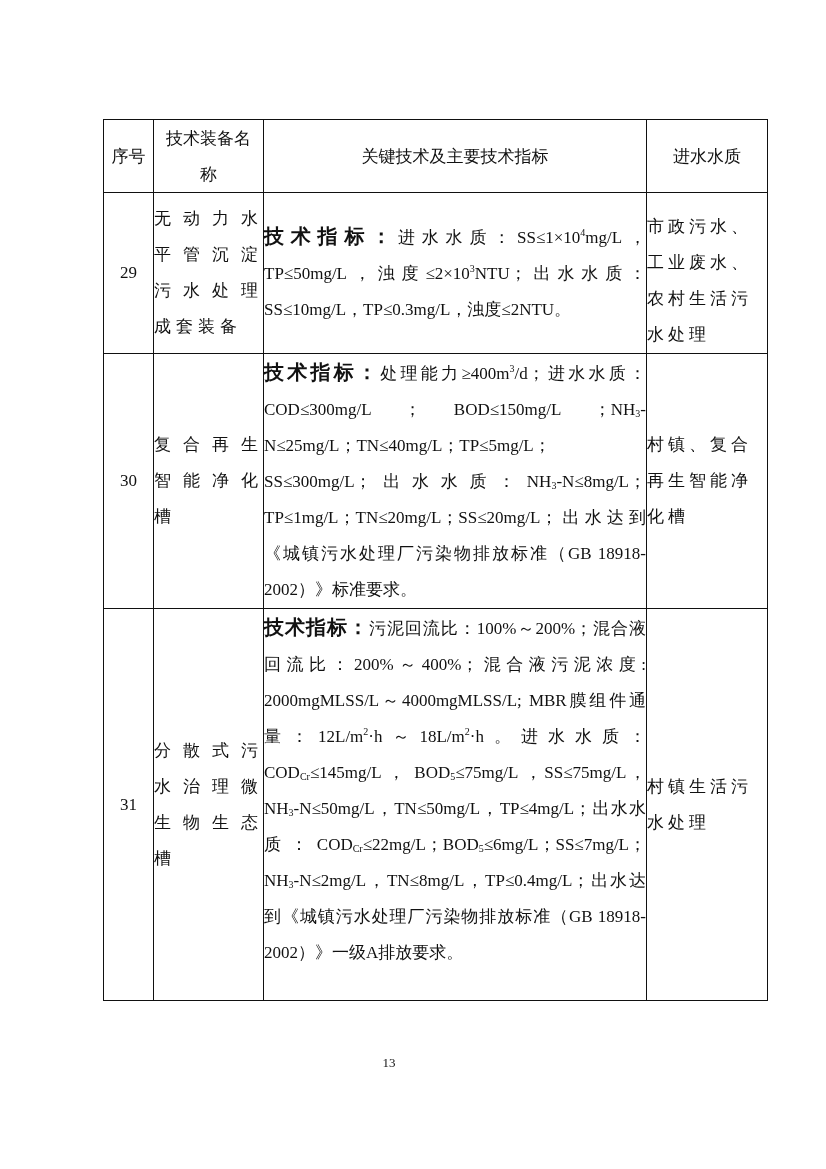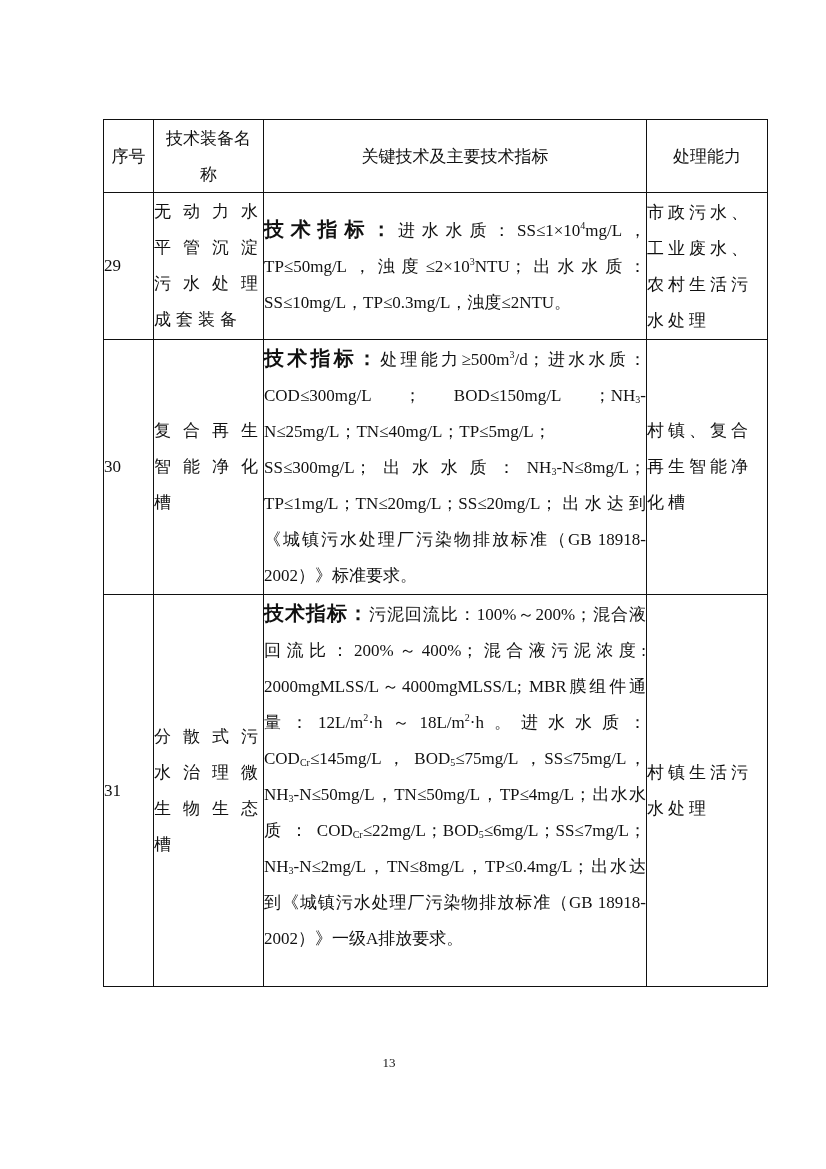--- a/index.html
+++ b/index.html
@@ -6,28 +6,28 @@
   body { width: 826px; height: 1169px; position: relative; overflow: hidden;
          font-family: "Liberation Serif", "DejaVu Serif", serif; color: #111; }
   .page { position: absolute; left: 0; top: 0; width: 826px; height: 1169px; }
   table.spec { position: absolute; left: 103px; top: 119px; border-collapse: collapse;
                table-layout: fixed; width: 664px; }
   table.spec td, table.spec th { border: 1.3px solid #111; padding: 0; vertical-align: middle;
                font-size: 17px; line-height: 36px; font-weight: normal; }
   col.c1 { width: 50px; } col.c2 { width: 110px; } col.c3 { width: 383px; } col.c4 { width: 121px; }
   .hdr th { height: 70px; line-height: 35px; text-align: center; font-family: "DejaVu Sans", "Liberation Sans", sans-serif; font-size: 16px; }
   .hdr th.num, .hdr th.name { padding: 0 6px; }
-  td.num { text-align: left; }
+  td.num { text-align: center; }
   td.name { padding: 0 8px 0 9px; letter-spacing: 5px; text-align: justify; }
   td.desc { padding: 0 8px 0 8px; text-align: justify; text-align-last: left; }
   td.scope { padding: 0 6px 0 9px; letter-spacing: 4px; }
   .r29 td { height: 143px; }
   .r30 td { height: 249px; }
   .r31 td { height: 391px; }
-  td.scope.top { vertical-align: top; padding-top: 2px; }
+  td.scope.top { vertical-align: top; padding-top: 16px; }
   td.desc.top { vertical-align: top; padding-top: 0; }
   .bold { font-weight: bold; font-family: "DejaVu Sans", sans-serif; font-size: 20px; }
   sup { font-size: 10px; line-height: 0; vertical-align: 7px; }
   sub { font-size: 10px; line-height: 0; vertical-align: -2px; }
   .page-num { position: absolute; left: 0; width: 778px; top: 1055px; text-align: center;
               font-size: 13px; }
 </style>
 </head>
 <body>
 
@@ -37,34 +37,34 @@
         <col class="c1">
         <col class="c2">
         <col class="c3">
         <col class="c4">
       </colgroup>
     <tbody>
         <tr class="hdr">
       <th class="num">序号</th>
       <th class="name">技术装备名称</th>
       <th>关键技术及主要技术指标</th>
-      <th>处理能力</th>
+      <th>进水水质</th>
     </tr>
 
     <tr class="r29">
       <td class="num">29</td>
       <td class="name">无动力水平管沉淀污水处理成套装备</td>
       <td class="desc"><span class="bold">技术指标：</span><span>进水水质：SS≤1×10</span><sup>4</sup><span>mg/L，TP≤50mg/L，浊度≤2×10</span><sup>3</sup><span>NTU；出水水质：SS≤10mg/L，TP≤0.3mg/L，浊度≤2NTU。</span></td>
       <td class="scope top">市政污水、工业废水、农村生活污水处理</td>
     </tr>
 
     <tr class="r30">
       <td class="num">30</td>
       <td class="name">复合再生智能净化槽</td>
-      <td class="desc top"><span class="bold">技术指标：</span><span>处理能力≥500m</span><sup>3</sup><span>/d；进水水质：COD≤300mg/L ； BOD≤150mg/L ；NH</span><sub>3</sub><span>-N≤25mg/L；TN≤40mg/L；TP≤5mg/L；SS≤300mg/L；出水水质：NH</span><sub>3</sub><span>-N≤8mg/L；TP≤1mg/L；TN≤20mg/L；SS≤20mg/L；出水达到《城镇污水处理厂污染物排放标准（GB 18918-2002）》标准要求。</span></td>
+      <td class="desc top"><span class="bold">技术指标：</span><span>处理能力≥400m</span><sup>3</sup><span>/d；进水水质：COD≤300mg/L ； BOD≤150mg/L ；NH</span><sub>3</sub><span>-N≤25mg/L；TN≤40mg/L；TP≤5mg/L；SS≤300mg/L；出水水质：NH</span><sub>3</sub><span>-N≤8mg/L；TP≤1mg/L；TN≤20mg/L；SS≤20mg/L；出水达到《城镇污水处理厂污染物排放标准（GB 18918-2002）》标准要求。</span></td>
       <td class="scope">村镇、复合再生智能净化槽</td>
     </tr>
 
     <tr class="r31">
       <td class="num">31</td>
       <td class="name">分散式污水治理微生物生态槽</td>
       <td class="desc top"><span class="bold">技术指标：</span><span>污泥回流比：100%～200%；混合液回流比：200%～400%；混合液污泥浓度: 2000mgMLSS/L～4000mgMLSS/L; MBR膜组件通量：12L/m</span><sup>2</sup><span>·h～18L/m</span><sup>2</sup><span>·h。进水水质： COD</span><sub>Cr</sub><span>≤145mg/L ， BOD</span><sub>5</sub><span>≤75mg/L ，SS≤75mg/L，NH</span><sub>3</sub><span>-N≤50mg/L，TN≤50mg/L，TP≤4mg/L；出水水质：COD</span><sub>Cr</sub><span>≤22mg/L；BOD</span><sub>5</sub><span>≤6mg/L；SS≤7mg/L；NH</span><sub>3</sub><span>-N≤2mg/L，TN≤8mg/L，TP≤0.4mg/L；出水达到《城镇污水处理厂污染物排放标准（GB 18918-2002）》一级A排放要求。</span></td>
       <td class="scope">村镇生活污水处理</td>
     </tr>
   </tbody>

